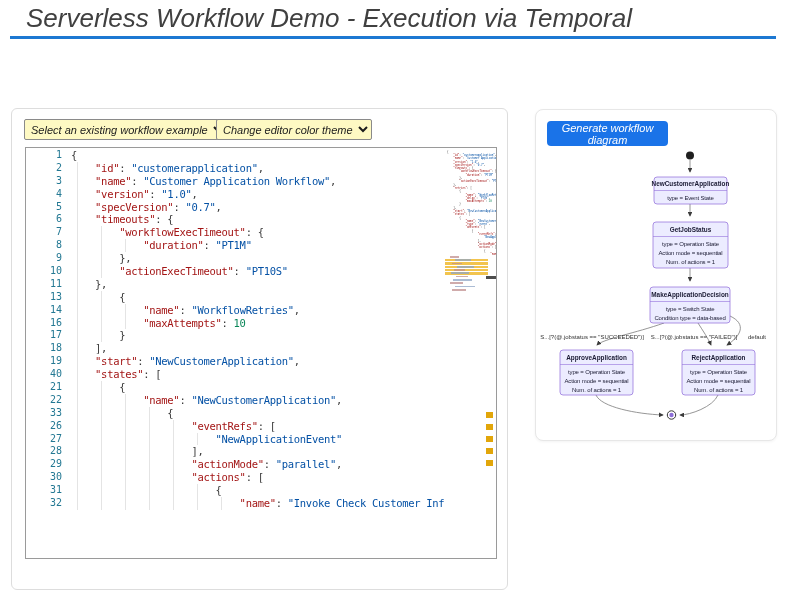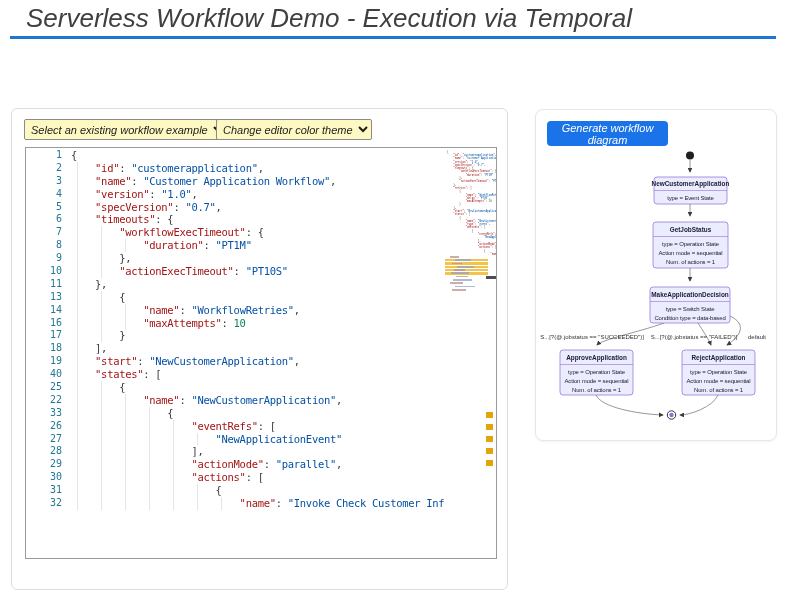--- a/index.html
+++ b/index.html
@@ -84,21 +84,21 @@
         <div class="row"><span class="lineno">9</span><div class="guide" style="left: 50.5px;"></div><div class="guide" style="left: 74.58px;"></div><span class="codeline"><span class="tok-w">        </span><span class="tok-p">},</span></span></div>
         <div class="row"><span class="lineno">10</span><div class="guide" style="left: 50.5px;"></div><div class="guide" style="left: 74.58px;"></div><span class="codeline"><span class="tok-w">        </span><span class="tok-k">"actionExecTimeout"</span><span class="tok-p">: </span><span class="tok-s">"PT10S"</span></span></div>
         <div class="row"><span class="lineno">11</span><div class="guide" style="left: 50.5px;"></div><span class="codeline"><span class="tok-w">    </span><span class="tok-p">},</span></span></div>
         <div class="row"><span class="lineno">13</span><div class="guide" style="left: 50.5px;"></div><div class="guide" style="left: 74.58px;"></div><span class="codeline"><span class="tok-w">        </span><span class="tok-p">{</span></span></div>
         <div class="row"><span class="lineno">14</span><div class="guide" style="left: 50.5px;"></div><div class="guide" style="left: 74.58px;"></div><div class="guide" style="left: 98.66px;"></div><span class="codeline"><span class="tok-w">            </span><span class="tok-k">"name"</span><span class="tok-p">: </span><span class="tok-s">"WorkflowRetries"</span><span class="tok-p">,</span></span></div>
         <div class="row"><span class="lineno">16</span><div class="guide" style="left: 50.5px;"></div><div class="guide" style="left: 74.58px;"></div><div class="guide" style="left: 98.66px;"></div><span class="codeline"><span class="tok-w">            </span><span class="tok-k">"maxAttempts"</span><span class="tok-p">: </span><span class="tok-n">10</span></span></div>
         <div class="row"><span class="lineno">17</span><div class="guide" style="left: 50.5px;"></div><div class="guide" style="left: 74.58px;"></div><span class="codeline"><span class="tok-w">        </span><span class="tok-p">}</span></span></div>
         <div class="row"><span class="lineno">18</span><div class="guide" style="left: 50.5px;"></div><span class="codeline"><span class="tok-w">    </span><span class="tok-p">],</span></span></div>
         <div class="row"><span class="lineno">19</span><div class="guide" style="left: 50.5px;"></div><span class="codeline"><span class="tok-w">    </span><span class="tok-k">"start"</span><span class="tok-p">: </span><span class="tok-s">"NewCustomerApplication"</span><span class="tok-p">,</span></span></div>
         <div class="row"><span class="lineno">40</span><div class="guide" style="left: 50.5px;"></div><span class="codeline"><span class="tok-w">    </span><span class="tok-k">"states"</span><span class="tok-p">: [</span></span></div>
-        <div class="row"><span class="lineno">25</span><div class="guide" style="left: 50.5px;"></div><div class="guide" style="left: 74.58px;"></div><span class="codeline"><span class="tok-w">        </span><span class="tok-p">{</span></span></div>
+        <div class="row"><span class="lineno">21</span><div class="guide" style="left: 50.5px;"></div><div class="guide" style="left: 74.58px;"></div><span class="codeline"><span class="tok-w">        </span><span class="tok-p">{</span></span></div>
         <div class="row"><span class="lineno">22</span><div class="guide" style="left: 50.5px;"></div><div class="guide" style="left: 74.58px;"></div><div class="guide" style="left: 98.66px;"></div><span class="codeline"><span class="tok-w">            </span><span class="tok-k">"name"</span><span class="tok-p">: </span><span class="tok-s">"NewCustomerApplication"</span><span class="tok-p">,</span></span></div>
         <div class="row"><span class="lineno">33</span><div class="guide" style="left: 50.5px;"></div><div class="guide" style="left: 74.58px;"></div><div class="guide" style="left: 98.66px;"></div><div class="guide" style="left: 122.74px;"></div><span class="codeline"><span class="tok-w">                </span><span class="tok-p">{</span></span></div>
         <div class="row"><span class="lineno">26</span><div class="guide" style="left: 50.5px;"></div><div class="guide" style="left: 74.58px;"></div><div class="guide" style="left: 98.66px;"></div><div class="guide" style="left: 122.74px;"></div><div class="guide" style="left: 146.82px;"></div><span class="codeline"><span class="tok-w">                    </span><span class="tok-k">"eventRefs"</span><span class="tok-p">: [</span></span></div>
         <div class="row"><span class="lineno">27</span><div class="guide" style="left: 50.5px;"></div><div class="guide" style="left: 74.58px;"></div><div class="guide" style="left: 98.66px;"></div><div class="guide" style="left: 122.74px;"></div><div class="guide" style="left: 146.82px;"></div><div class="guide" style="left: 170.9px;"></div><span class="codeline"><span class="tok-w">                        </span><span class="tok-s">"NewApplicationEvent"</span></span></div>
         <div class="row"><span class="lineno">28</span><div class="guide" style="left: 50.5px;"></div><div class="guide" style="left: 74.58px;"></div><div class="guide" style="left: 98.66px;"></div><div class="guide" style="left: 122.74px;"></div><div class="guide" style="left: 146.82px;"></div><span class="codeline"><span class="tok-w">                    </span><span class="tok-p">],</span></span></div>
         <div class="row"><span class="lineno">29</span><div class="guide" style="left: 50.5px;"></div><div class="guide" style="left: 74.58px;"></div><div class="guide" style="left: 98.66px;"></div><div class="guide" style="left: 122.74px;"></div><div class="guide" style="left: 146.82px;"></div><span class="codeline"><span class="tok-w">                    </span><span class="tok-k">"actionMode"</span><span class="tok-p">: </span><span class="tok-s">"parallel"</span><span class="tok-p">,</span></span></div>
         <div class="row"><span class="lineno">30</span><div class="guide" style="left: 50.5px;"></div><div class="guide" style="left: 74.58px;"></div><div class="guide" style="left: 98.66px;"></div><div class="guide" style="left: 122.74px;"></div><div class="guide" style="left: 146.82px;"></div><span class="codeline"><span class="tok-w">                    </span><span class="tok-k">"actions"</span><span class="tok-p">: [</span></span></div>
         <div class="row"><span class="lineno">31</span><div class="guide" style="left: 50.5px;"></div><div class="guide" style="left: 74.58px;"></div><div class="guide" style="left: 98.66px;"></div><div class="guide" style="left: 122.74px;"></div><div class="guide" style="left: 146.82px;"></div><div class="guide" style="left: 170.9px;"></div><span class="codeline"><span class="tok-w">                        </span><span class="tok-p">{</span></span></div>
         <div class="row"><span class="lineno">32</span><div class="guide" style="left: 50.5px;"></div><div class="guide" style="left: 74.58px;"></div><div class="guide" style="left: 98.66px;"></div><div class="guide" style="left: 122.74px;"></div><div class="guide" style="left: 146.82px;"></div><div class="guide" style="left: 170.9px;"></div><div class="guide" style="left: 194.98px;"></div><span class="codeline"><span class="tok-w">                            </span><span class="tok-k">"name"</span><span class="tok-p">: </span><span class="tok-s">"Invoke Check Customer Info Function"</span></span></div>
       </div>

